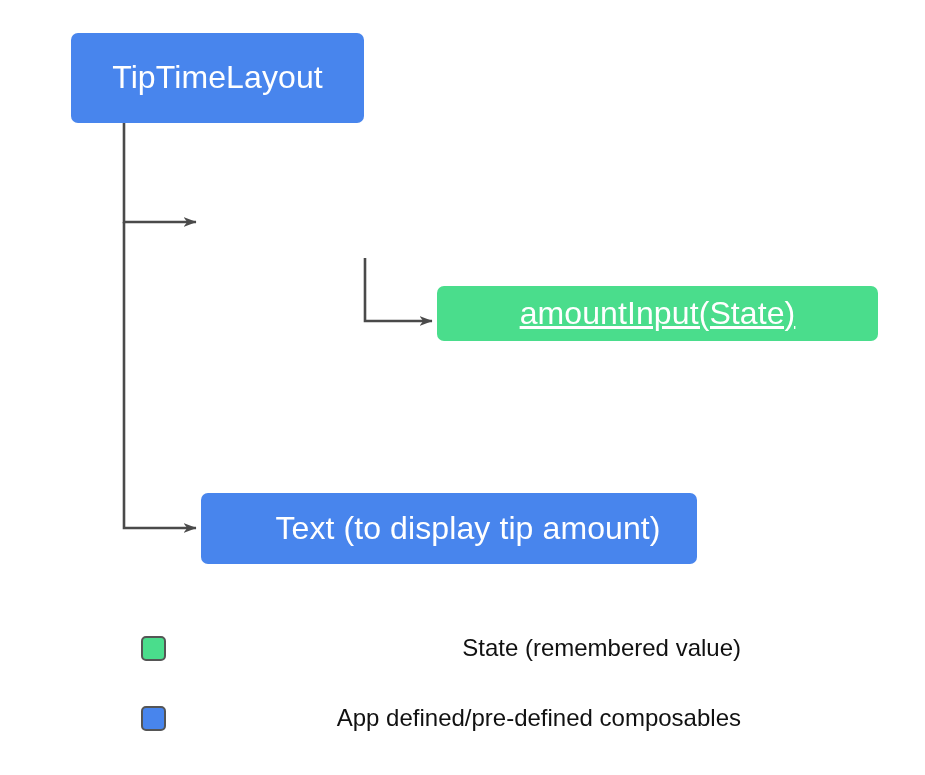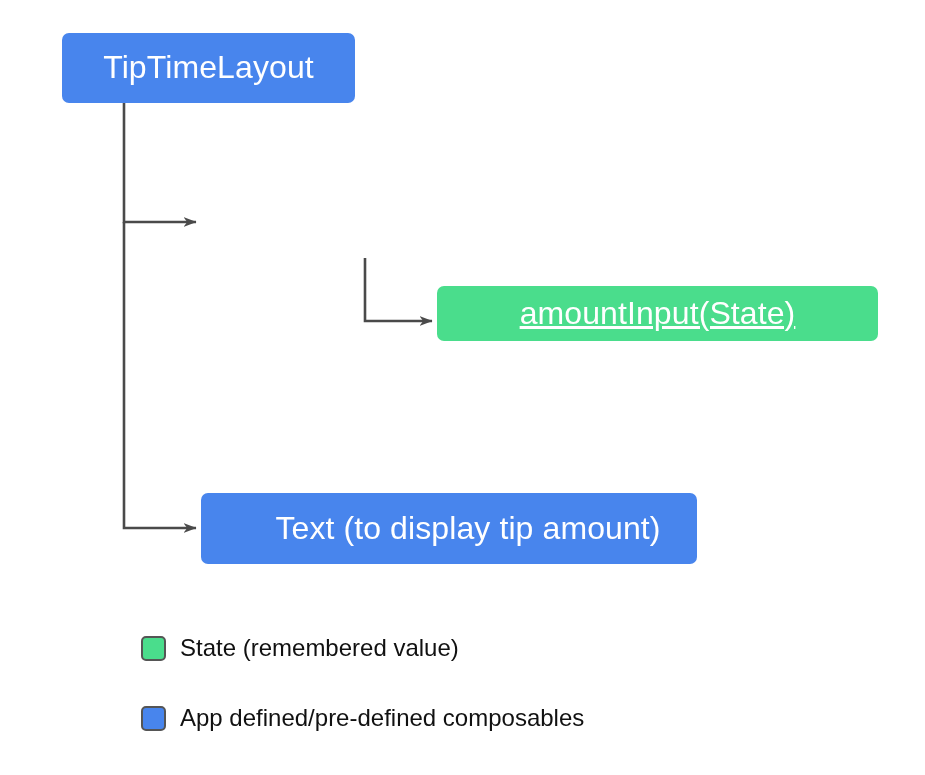--- a/index.html
+++ b/index.html
@@ -42,24 +42,24 @@
     line-height: 1;
     letter-spacing: 0.1px;
     white-space: nowrap;
     font-family: "Liberation Sans", sans-serif;
   }
   .node-label {
     display: block;
     padding-bottom: 2px;
   }
   #node-tiptimelayout {
-    left: 62px;
+    left: 71px;
     top: 33px;
     width: 293px;
-    height: 70px;
+    height: 90px;
   }
   #node-editnumberfield {
     left: 201px;
     top: 188px;
     width: 330px;
     height: 70px;
   }
   #node-amountinput {
     left: 437px;
     top: 286px;
@@ -78,20 +78,21 @@
     position: absolute;
     left: 141px;
     top: 628px;
     width: 600px;
   }
   .legend-row {
     display: flex;
     align-items: center;
     height: 40px;
     margin-bottom: 30px;
+    justify-content: space-between;
   }
   .legend-swatch {
     width: 25px;
     height: 25px;
     box-sizing: border-box;
     border: 2px solid #555555;
     border-radius: 5px;
     flex: 0 0 auto;
   }
   .legend-text {

